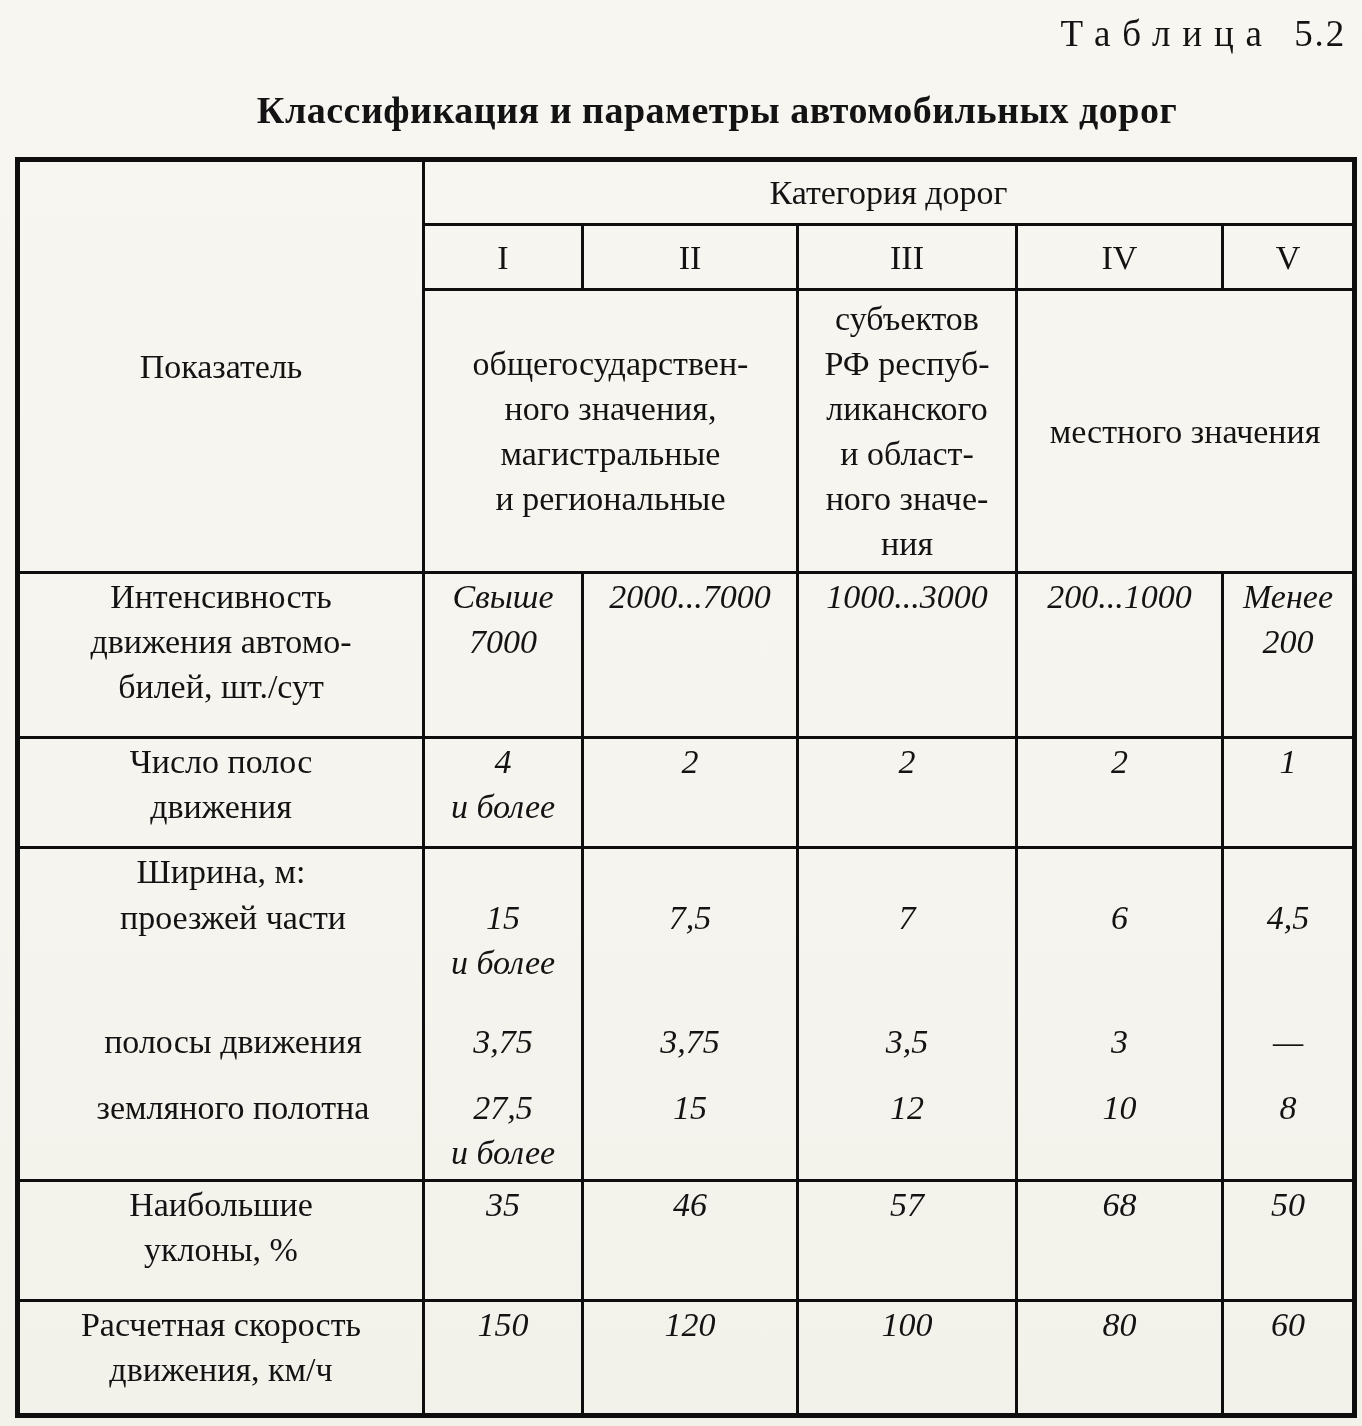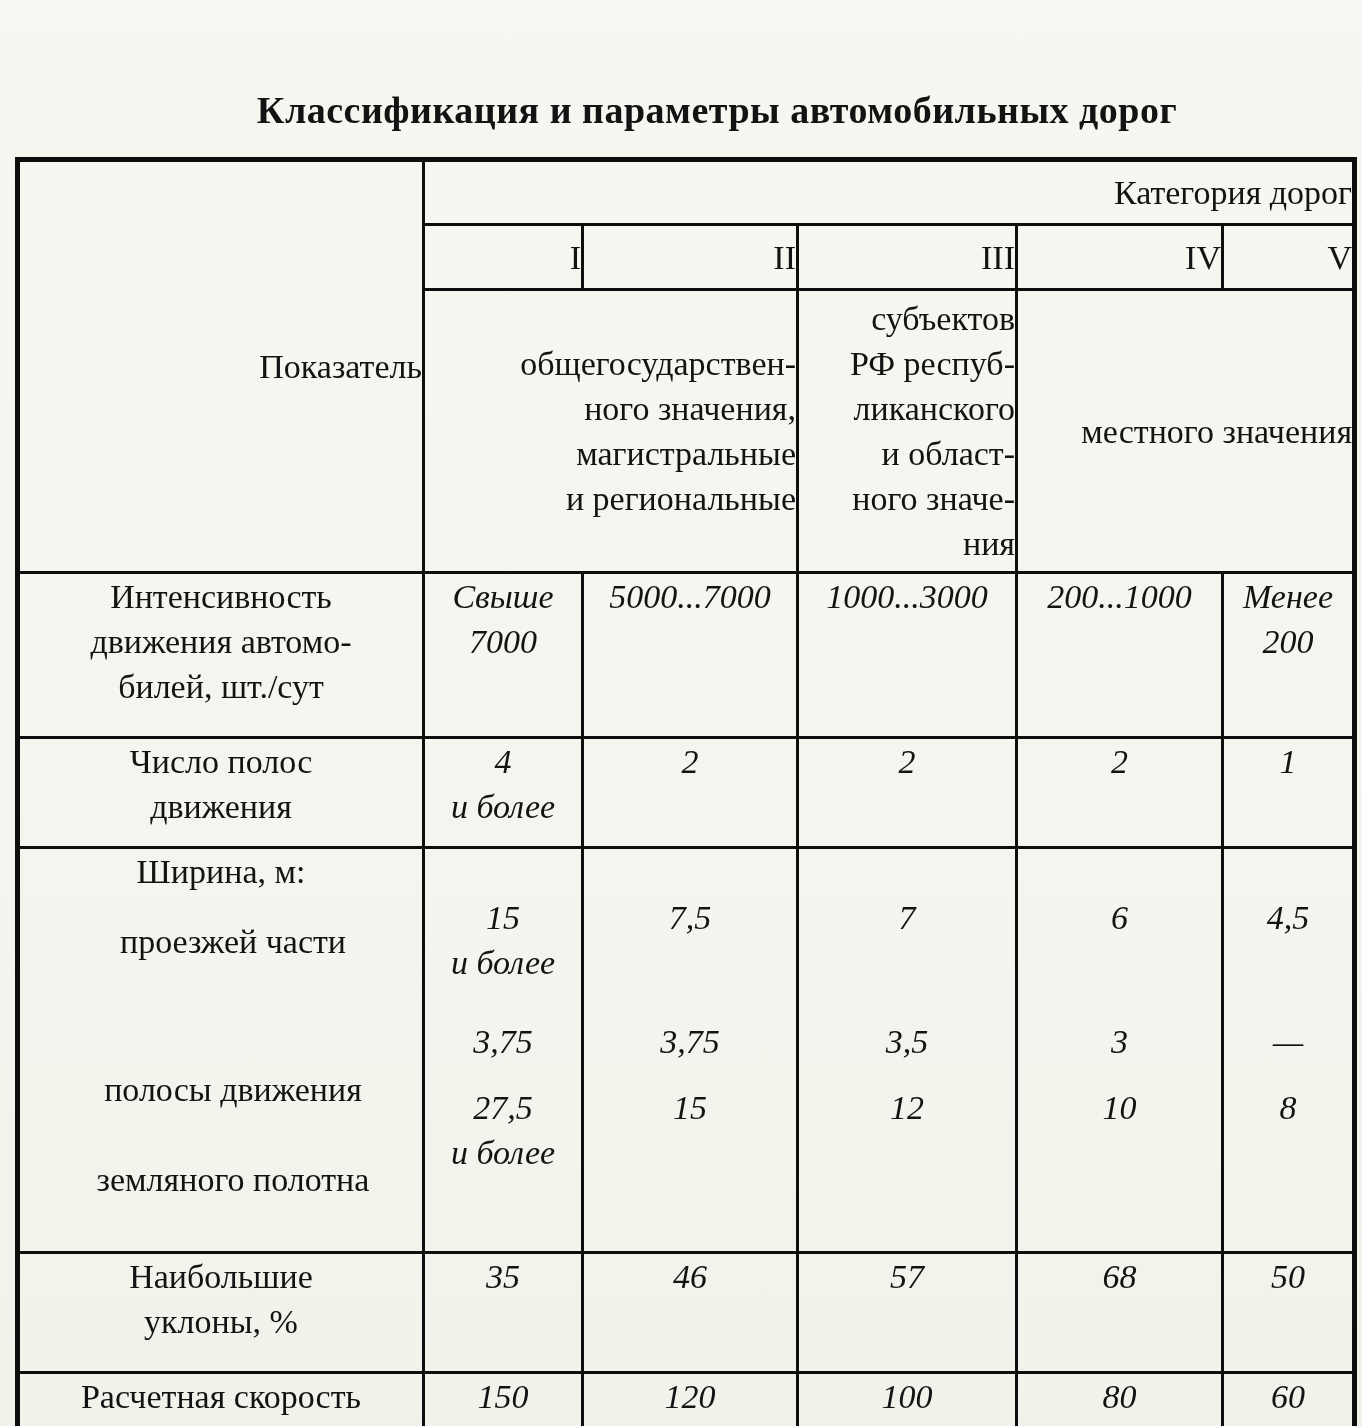--- a/index.html
+++ b/index.html
@@ -36,21 +36,21 @@
     border-collapse:collapse;table-layout:fixed;
     border:5px solid #0e0e0e;
     font-size:34px;line-height:45px;
   }
   table.road td{
     border:3px solid #0e0e0e;
     padding:0;
     overflow:hidden;
   }
   
-  td.hc{text-align:right;vertical-align:middle;}
+  td.hc{text-align:center;vertical-align:middle;}
   tr.r-cat{height:65px;}
   tr.r-num{height:65px;}
   tr.r-desc{height:283px;}
   
   tr.r1{height:165px;}
   tr.r2{height:110px;}
   tr.r-width{height:330px;}
   tr.r4{height:120px;}
   tr.r5{height:115px;}
   td.lbl{
@@ -61,27 +61,30 @@
     text-align:center;vertical-align:top;
     padding-top:8px;
     font-style:italic;
   }
   .pre{white-space:pre-line;}
   
   .wm-title{height:46px;}
   .slot1{height:124px;}
   .slot2{height:66px;}
   .slot3{height:94px;}
-  .sub-lbl{padding-left:24px;margin-top:24px;}
+  .sub-lbl{padding-left:24px;}
 </style>
 </head>
 <body>
 
 <div class="page">
 
+  <div class="table-label">
+    <span class="word">Таблица</span><span class="num">5.2</span>
+  </div>
 
   <h1 class="doc-title">Классификация и параметры автомобильных дорог</h1>
 
   <table class="road">
     <colgroup>
       <col style="width:406px">
       <col style="width:159px">
       <col style="width:215px">
       <col style="width:219px">
       <col style="width:206px">
@@ -113,21 +116,21 @@
 ния</td>
       <td class="hc" colspan="2">местного значения</td>
     </tr>
 
     <tr class="r1">
       <td class="lbl pre">Интенсивность
 движения автомо-
 билей, шт./сут</td>
       <td class="val pre">Свыше
 7000</td>
-      <td class="val pre">5000...7000</td>
+      <td class="val pre">2000...7000</td>
       <td class="val pre">1000...3000</td>
       <td class="val pre">200...1000</td>
       <td class="val pre">Менее
 200</td>
     </tr>
 
     <tr class="r2">
       <td class="lbl pre">Число полос
 движения</td>
       <td class="val pre">4

